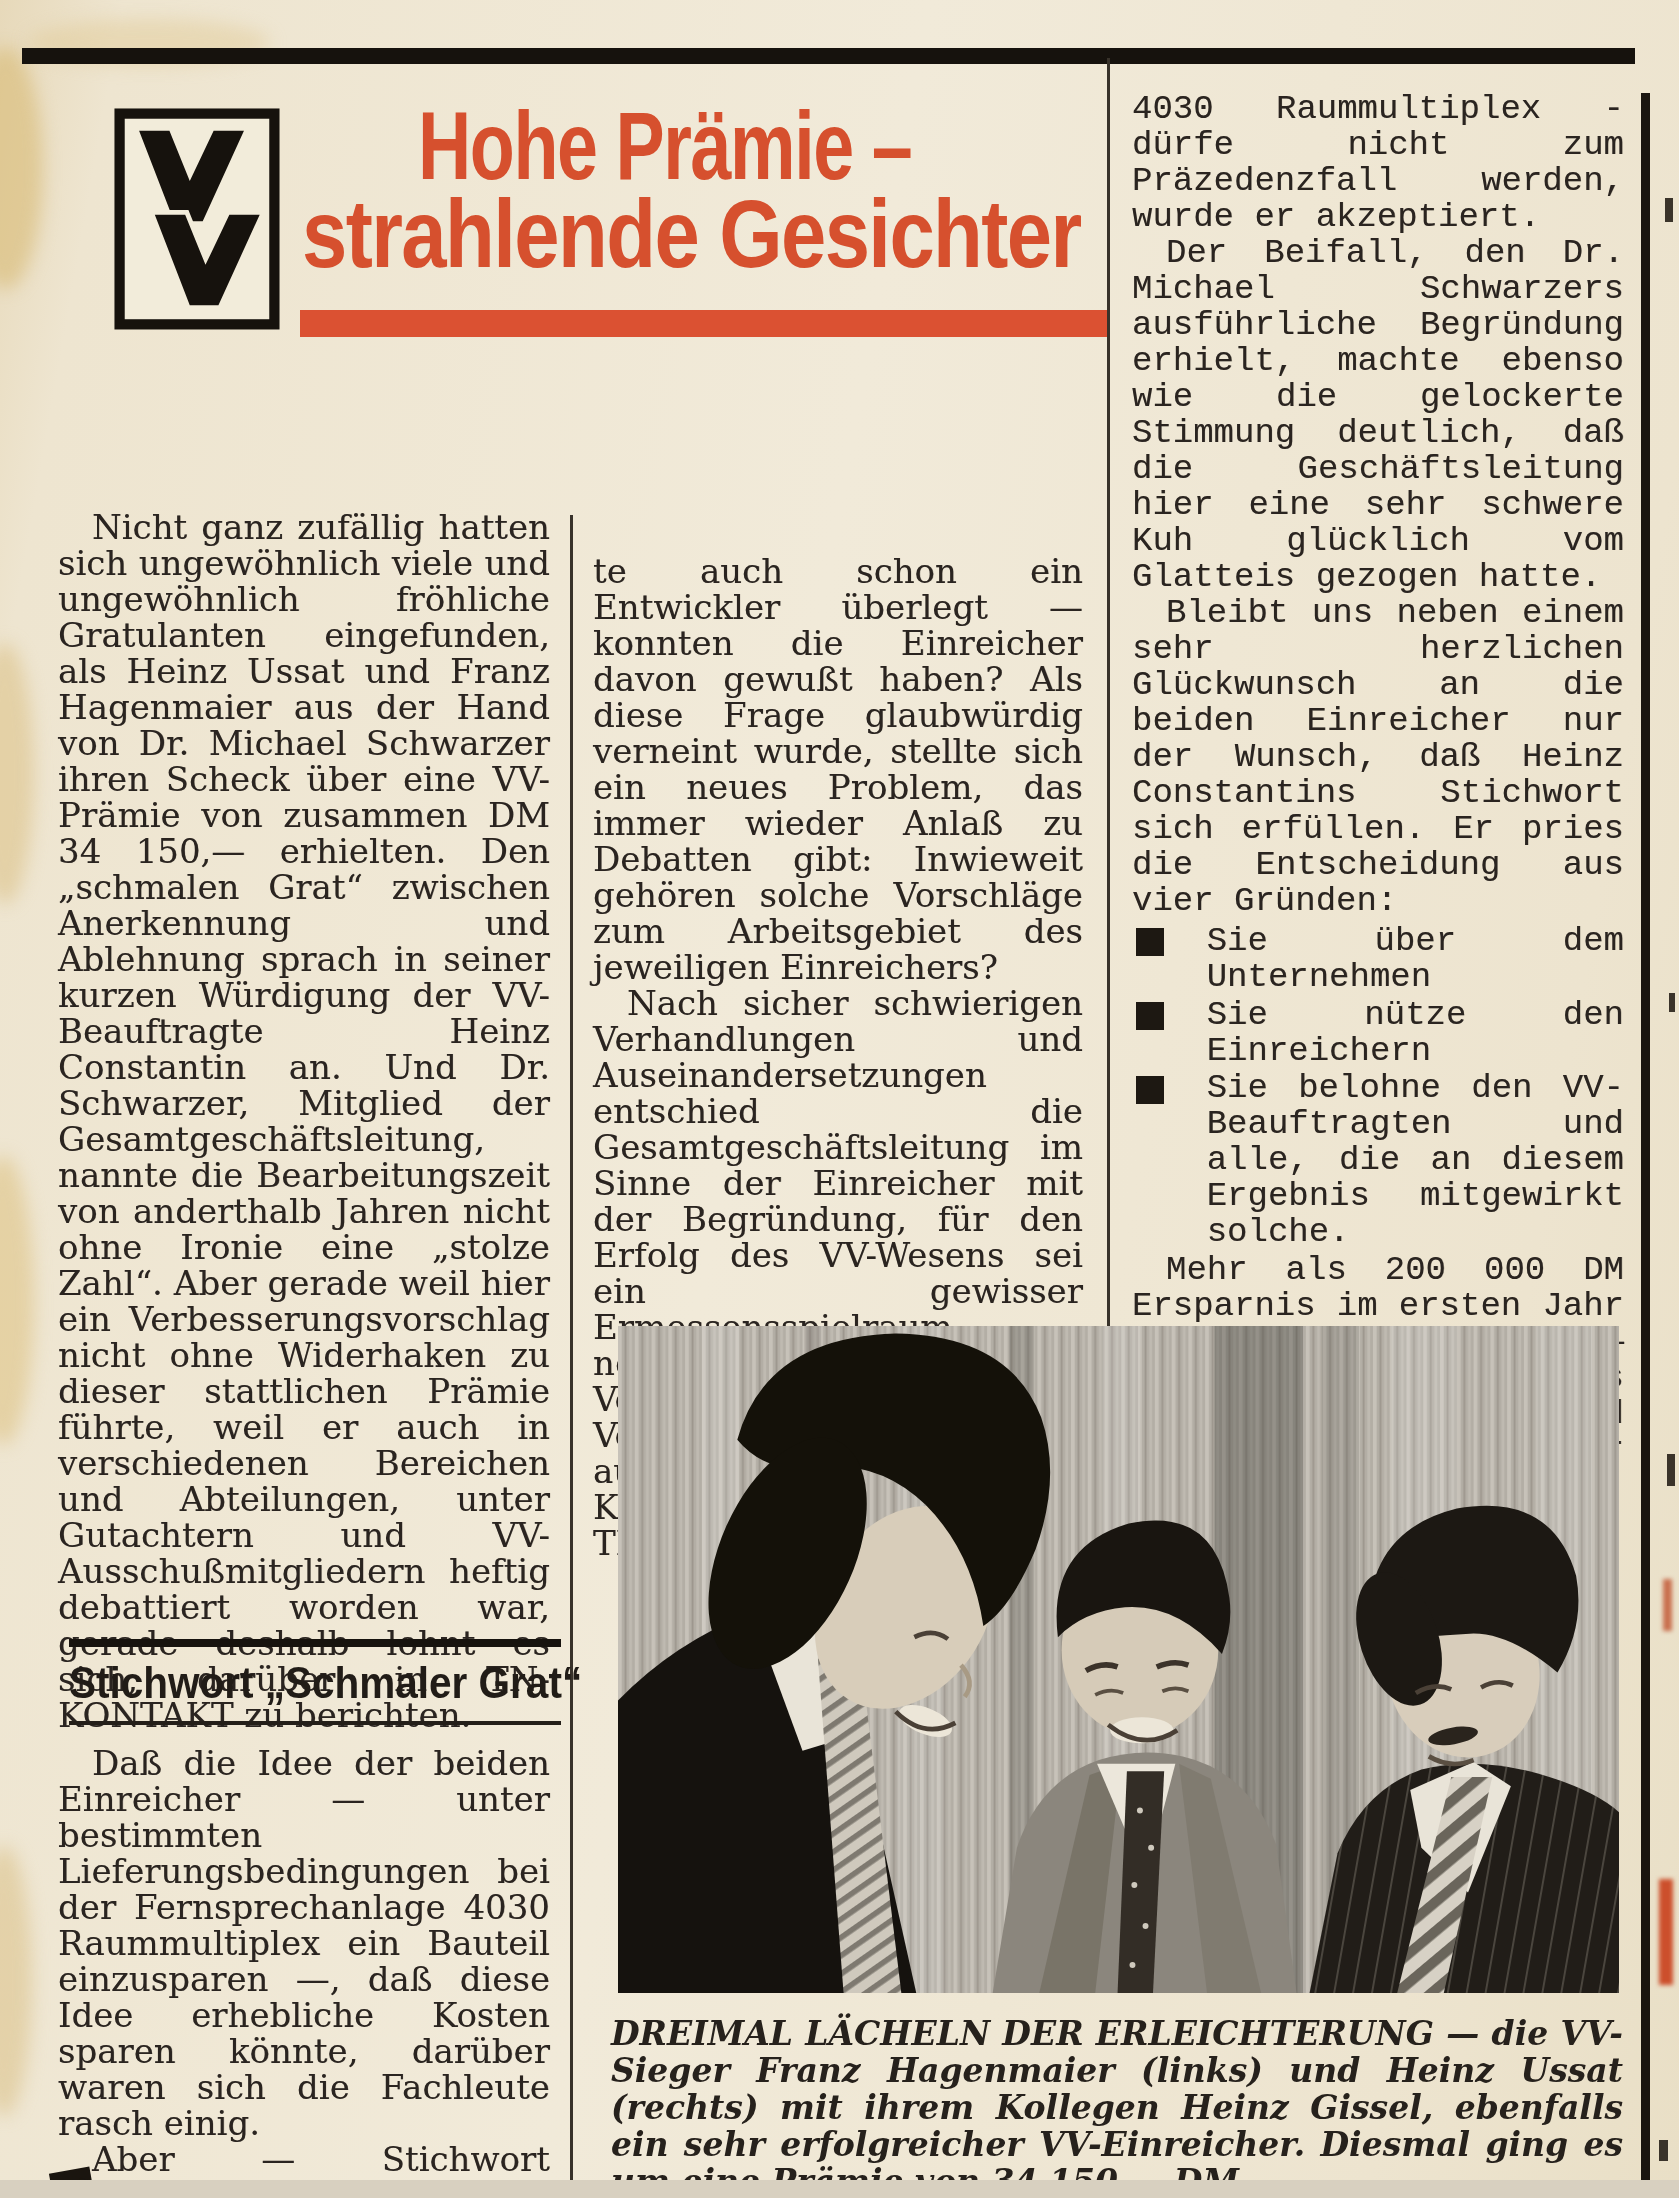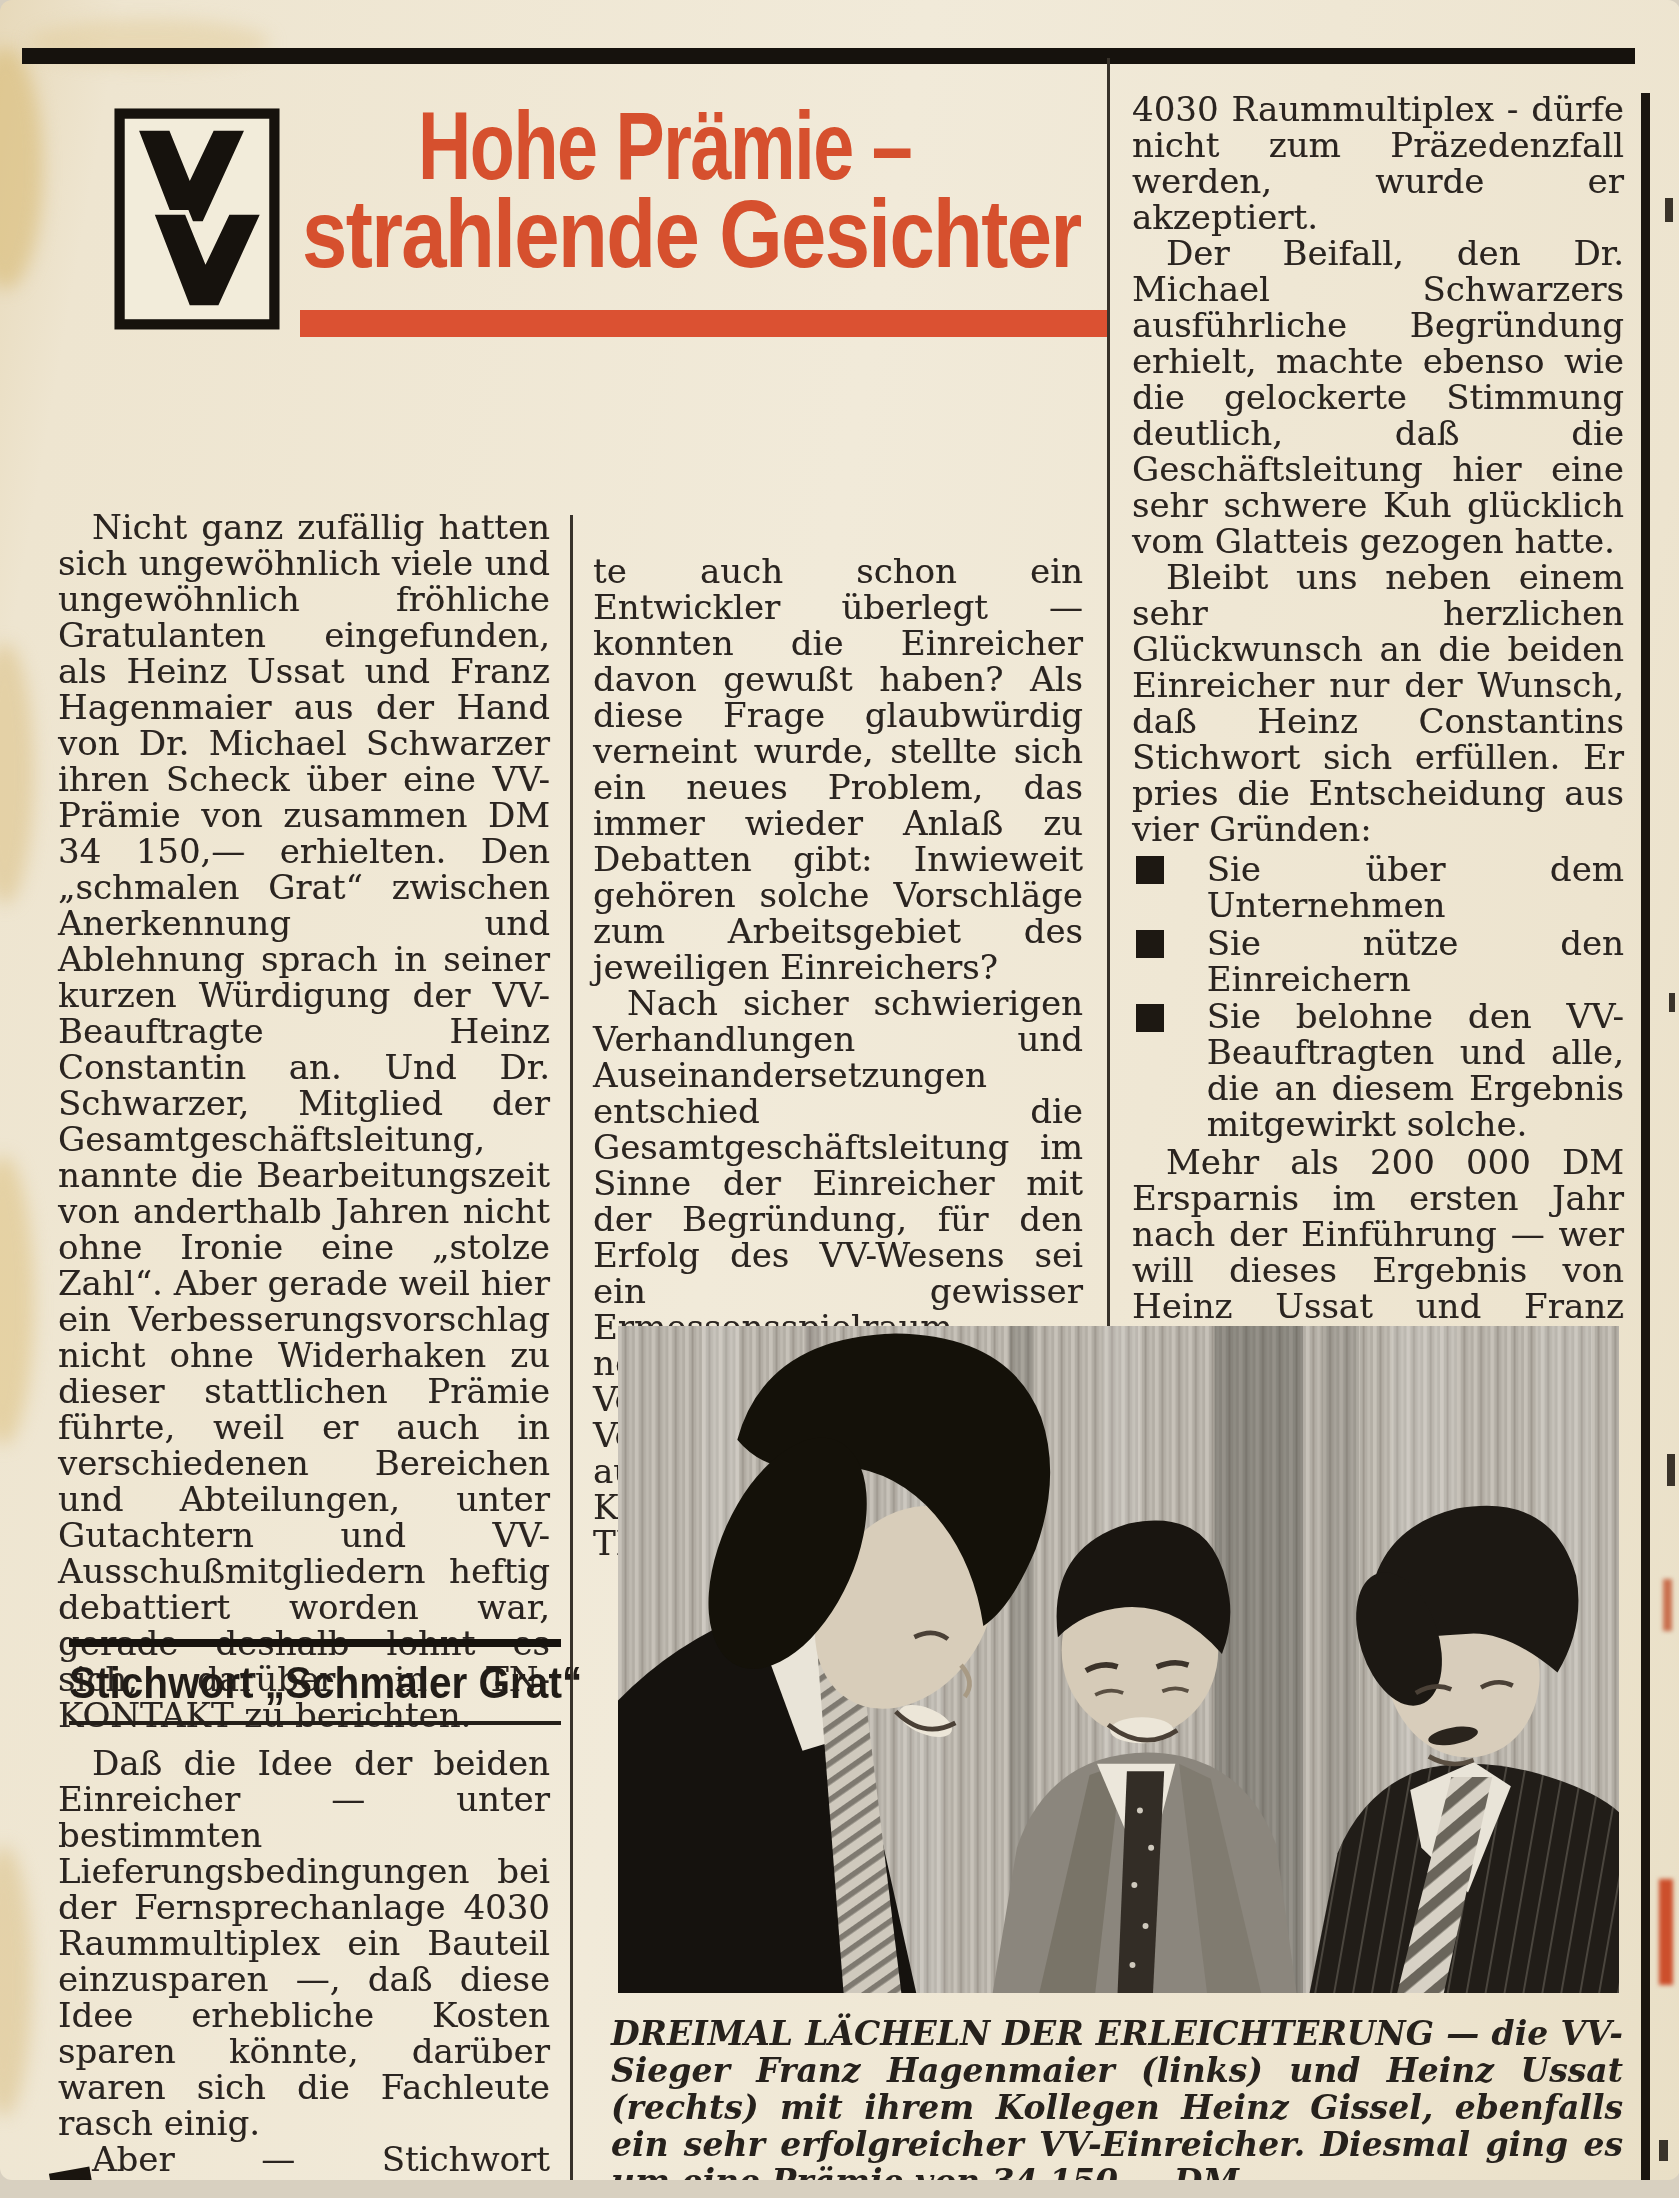--- a/index.html
+++ b/index.html
@@ -1,19 +1,19 @@
 <!DOCTYPE html>
 <html lang="de" style="font-size:15px"><head>
 <meta charset="utf-8">
 <style>
   html,body{margin:0;padding:0;background:#d8d0c0;}
   .page{
     position:relative;width:1680px;height:2180px;overflow:hidden;
     background:linear-gradient(100deg,#e7d9ba 0%,#eee5d0 6%,#f1ead9 45%,#ede4cf 85%,#e9dfc6 100%);
-    font-family:"DejaVu Serif",serif;color:#27221e;border-radius:12px;
+    font-family:"DejaVu Serif",serif;color:#27221e;
   }
   
   .top-rule{position:absolute;left:22.4px;top:48px;width:1613px;height:16px;background:#16120d;}
   .right-rule{position:absolute;left:1641px;top:93px;width:9.3px;height:2096px;background:#1a150f;}
   .vrule{position:absolute;width:2.8px;background:#38322a;}
   .vr1{left:570px;top:515px;height:1665px;}
   .vr2{left:1107px;top:58px;height:1268px;}
   
   .logo{position:absolute;left:114px;top:108px;width:166px;height:222px;}
   
@@ -26,21 +26,21 @@
   .subhead{position:absolute;left:56px;top:373px;font-family:"Liberation Sans",sans-serif;
     font-weight:700;font-size:55px;line-height:56px;color:#221d18;letter-spacing:0.5px;white-space:nowrap;}
   
   .col{position:absolute;font-size:34px;line-height:36px;text-align:justify;
     color:#2a2420;text-shadow:0.3px 0.3px 0 rgba(42,36,30,.35);}
   .col p{margin:0;}
   .col p.indent{text-indent:34px;}
   .c1a{left:58px;top:509px;width:492px;}
   .c1b{left:58px;top:1745px;width:492px;}
   .c2{left:593px;top:509px;width:490px;margin-top:44px;}
-  .c3{left:1132px;top:91px;width:492px;}
+  .c3{left:1132px;top:91px;width:492px;font-family:Liberation Mono, monospace;}
   
   .stichwort{position:absolute;left:69px;top:1639px;width:492px;}
   .rule-thick{height:8.4px;background:#17130e;margin-bottom:12px;}
   .rule-thin{height:3.7px;background:#241f19;margin-top:14px;}
   .sec-head{font-family:"Liberation Sans",sans-serif;font-weight:700;font-size:45px;line-height:48px;
     color:#211c17;white-space:nowrap;transform:scaleX(.9);transform-origin:left top;letter-spacing:0;}
   
   .bullets{list-style:none;margin:3.7px 0 0 0;padding:0;}
   .bullets li{display:flex;align-items:flex-start;margin:0 0 1.9px 0;}
   .sq{flex:none;width:28px;height:28px;background:#1d1812;margin:5.6px 43px 0 3.7px;}

